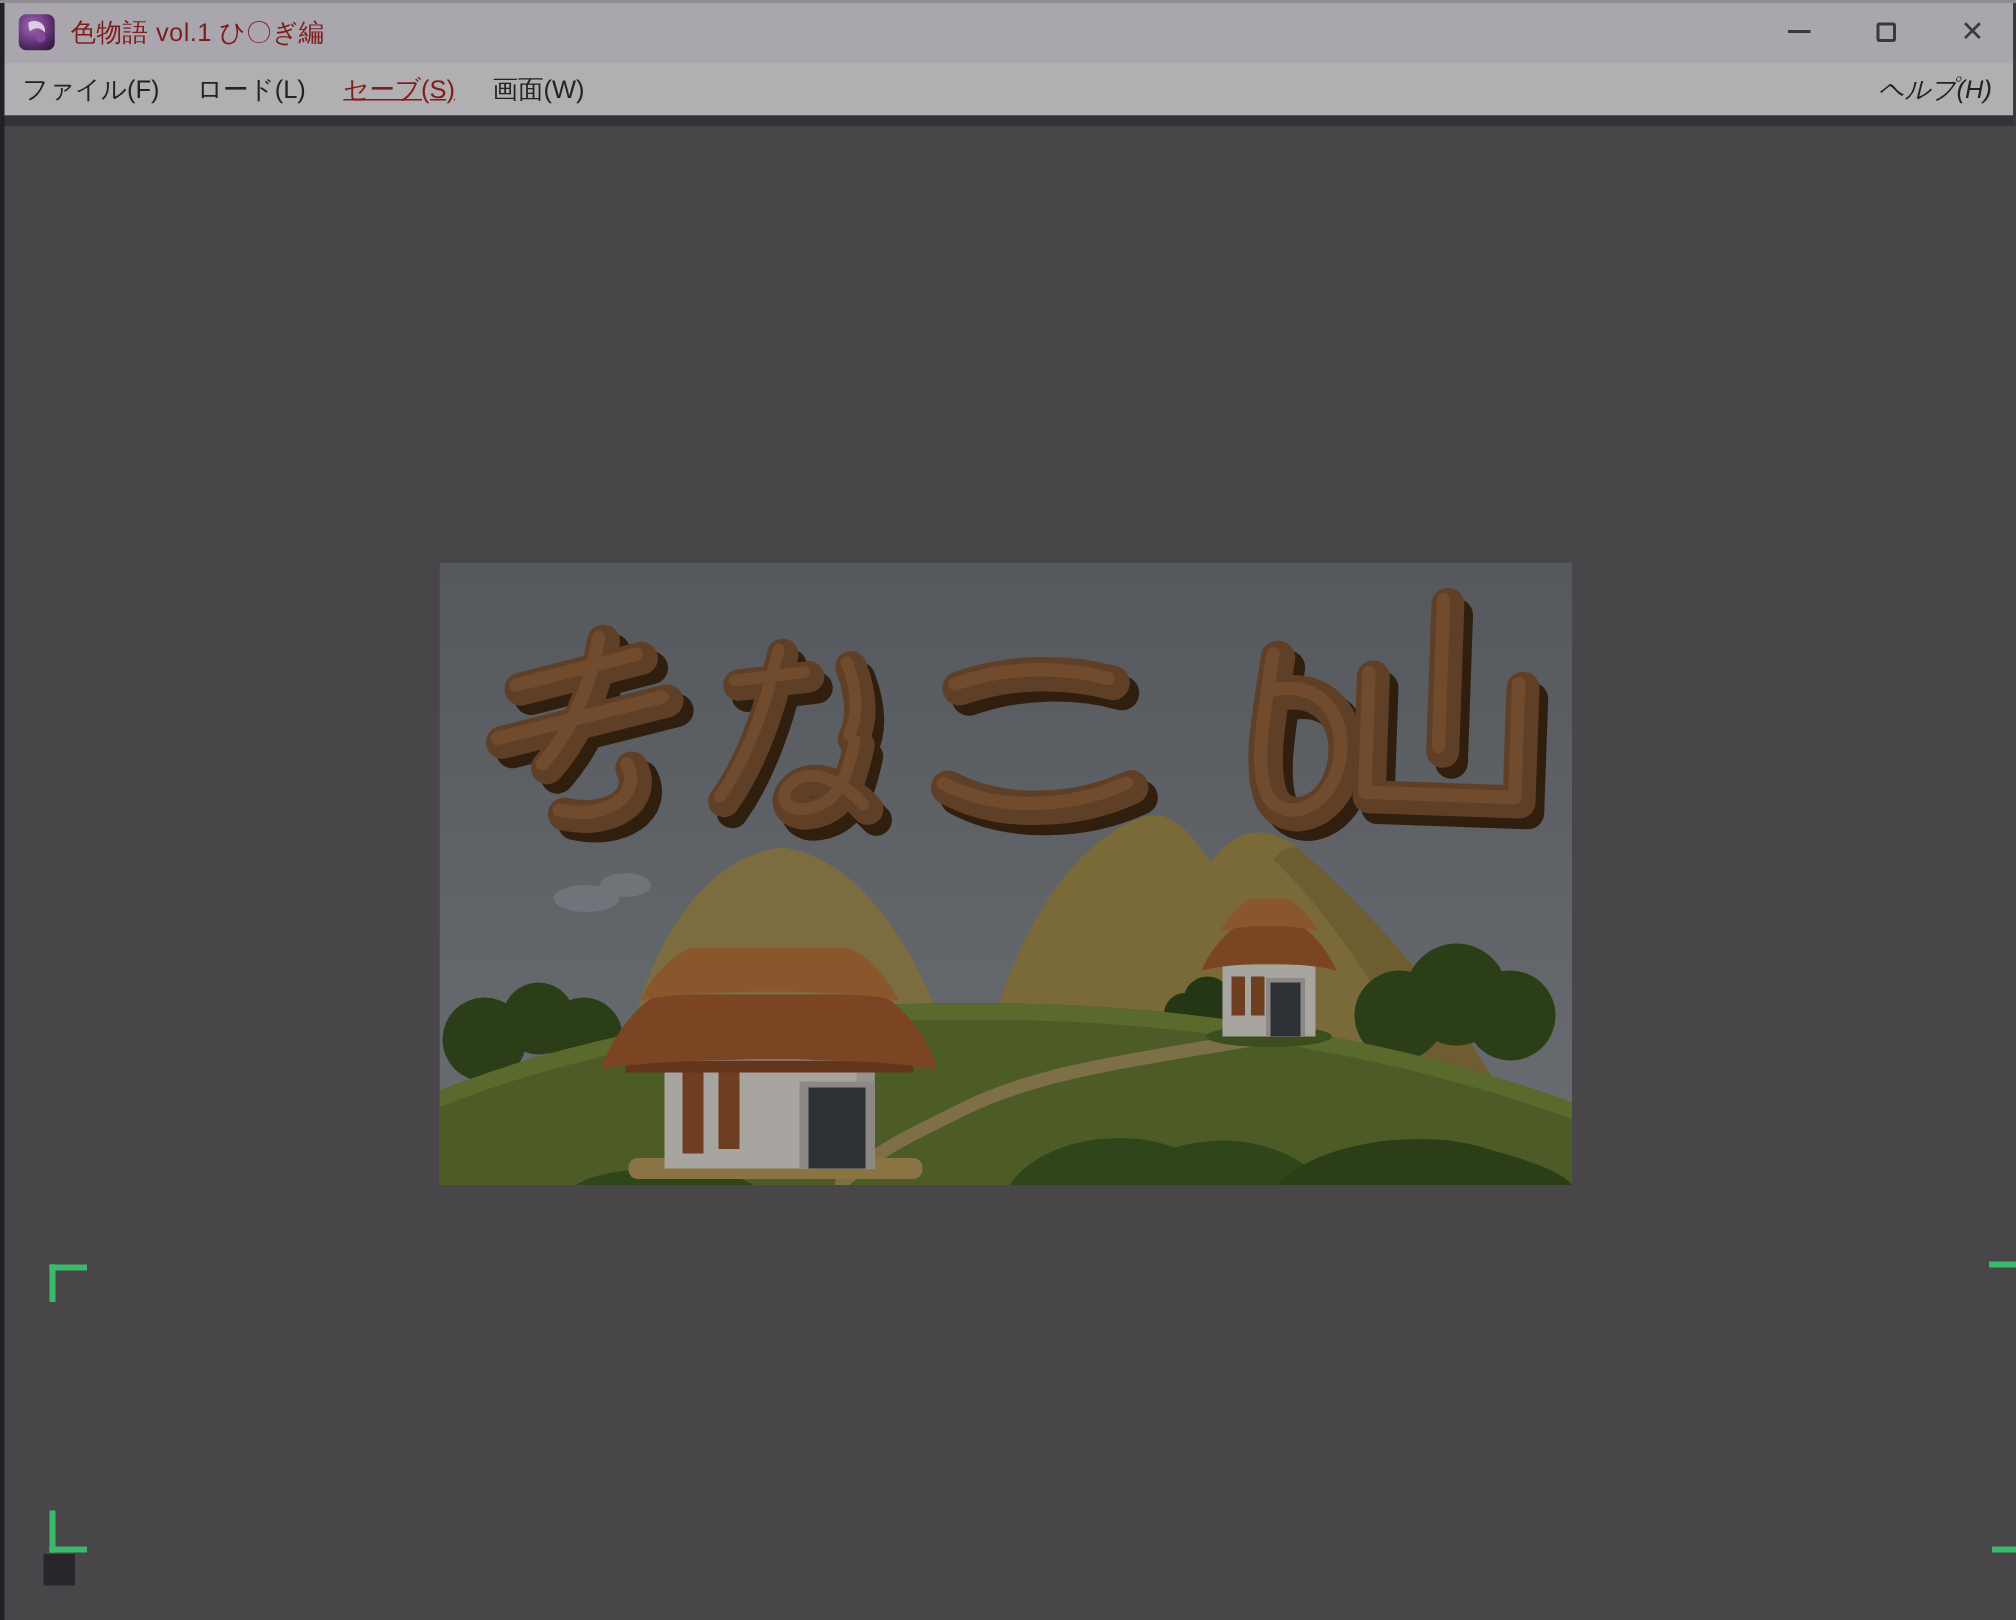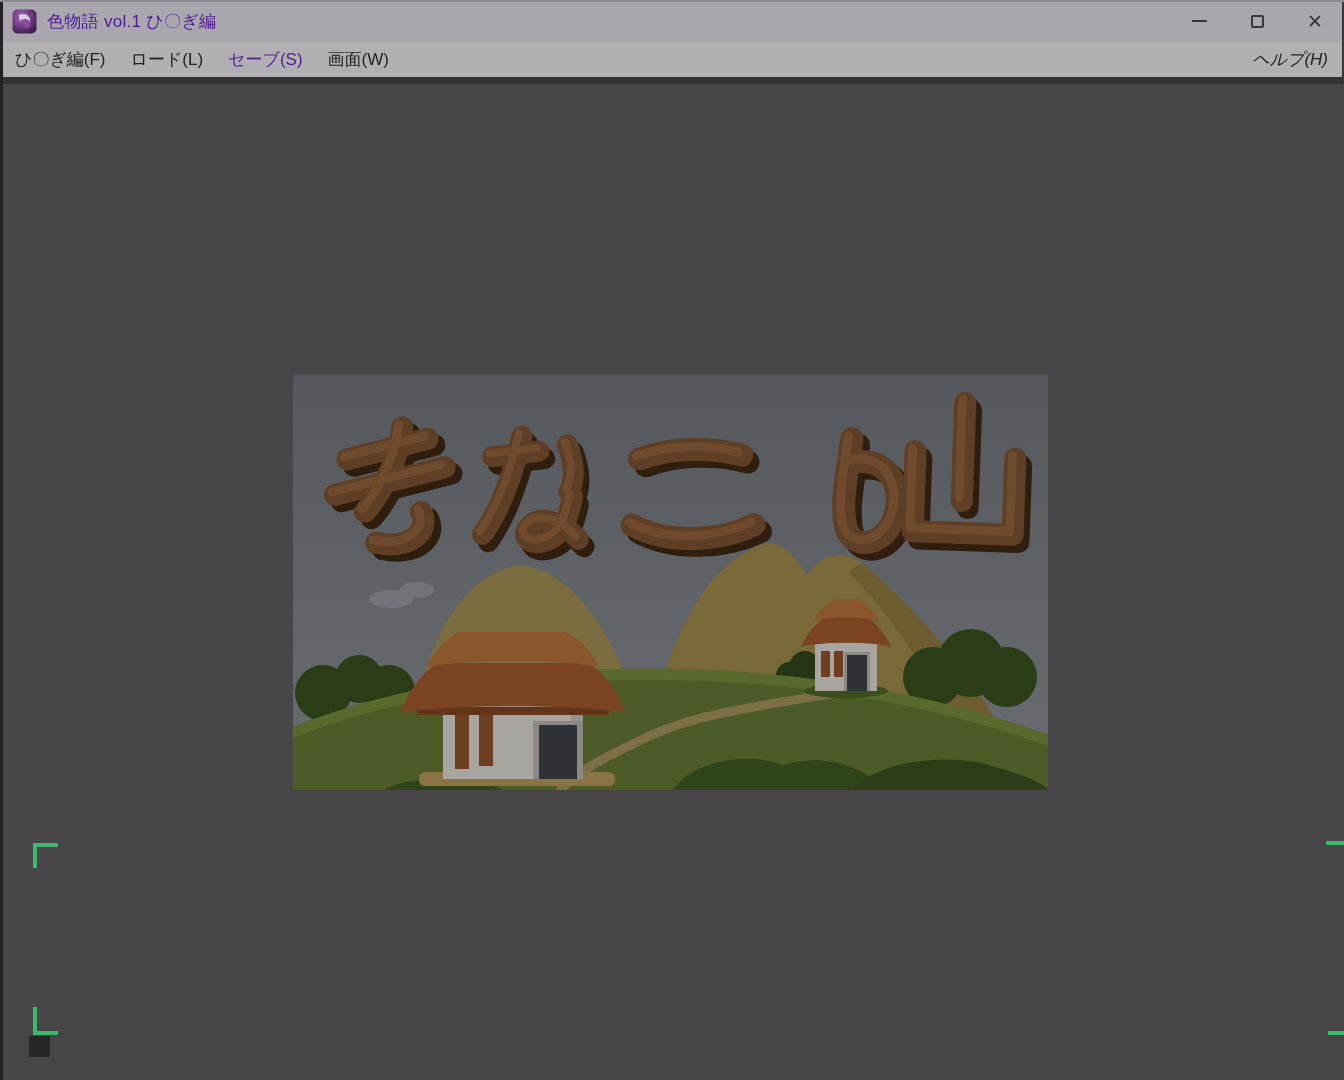--- a/index.html
+++ b/index.html
@@ -7,32 +7,32 @@
               font-family:"Liberation Sans", sans-serif; }
 
   
   .edge-left  { position:absolute; left:0; top:0; bottom:0; width:3px; background:#232125; z-index:50; }
   .edge-right { position:absolute; right:0; top:0; height:84px; width:2px; background:#3a383b; z-index:50; }
   .edge-top   { position:absolute; left:0; top:0; right:0; height:2px; background:#8f8c93; z-index:51; }
 
   
   .titlebar { height:42px; background:#a9a6ae; display:flex; align-items:center; position:relative; }
   .app-icon { width:25px; height:25px; margin-left:12px; flex:0 0 auto; }
-  .title-text { margin-left:10px; font-size:17px; color:#4c1d95; letter-spacing:.3px; white-space:nowrap; }
+  .title-text { margin-left:10px; font-size:17px; color:#7f1d1d; letter-spacing:.3px; white-space:nowrap; }
   .win-controls { margin-left:auto; display:flex; height:100%; }
   .win-btn { width:58px; height:100%; display:flex; align-items:center; justify-content:center; cursor:default; }
   .min-glyph { width:15px; height:2px; background:#3b393c; }
   .max-glyph { width:13px; height:13px; border:2px solid #3b393c; border-radius:2px; }
   .close-glyph { font-size:19px; color:#3b393c; line-height:1; font-weight:400; }
 
   
   .menubar { height:35px; background:#b2afb2; display:flex; align-items:center;
              padding:0 16px 0 14px; font-size:17px; color:#232225; }
   .menu-item { margin-right:23px; white-space:nowrap; padding:2px 1px; }
-  .menu-item.disabled { color:#4c1d95; }
+  .menu-item.disabled { color:#7f1d1d;text-decoration:underline; }
   .menu-help { margin-left:auto; white-space:nowrap;font-style:italic; }
   .menu-shadow { height:7px; background:#343236; }
 
   
   .viewport { position:relative; height:996px; background:#484649; }
   .title-card { position:absolute; left:293px; top:291px; width:755px; height:415px; }
   .title-card svg { display:block; }
 
   
   .mk { position:absolute; z-index:40; }
@@ -72,21 +72,21 @@
     <div class="win-btn">
       <span class="max-glyph"></span>
     </div>
     <div class="win-btn">
       <span class="close-glyph">✕</span>
     </div>
   </div>
 </div>
 
 <div class="menubar">
-  <span class="menu-item">ひ〇ぎ編(F)</span>
+  <span class="menu-item">ファイル(F)</span>
   <span class="menu-item">ロード(L)</span>
   <span class="menu-item disabled">セーブ(S)</span>
   <span class="menu-item">画面(W)</span>
   <span class="menu-help">ヘルプ(H)</span>
 </div>
 <div class="menu-shadow"></div>
 
 <div class="viewport">
 
   <div class="title-card" aria-label="きなこの山 — cartoon title card with two tan mountains, green hills, two thatched-roof houses and a winding path under a pale sky">

